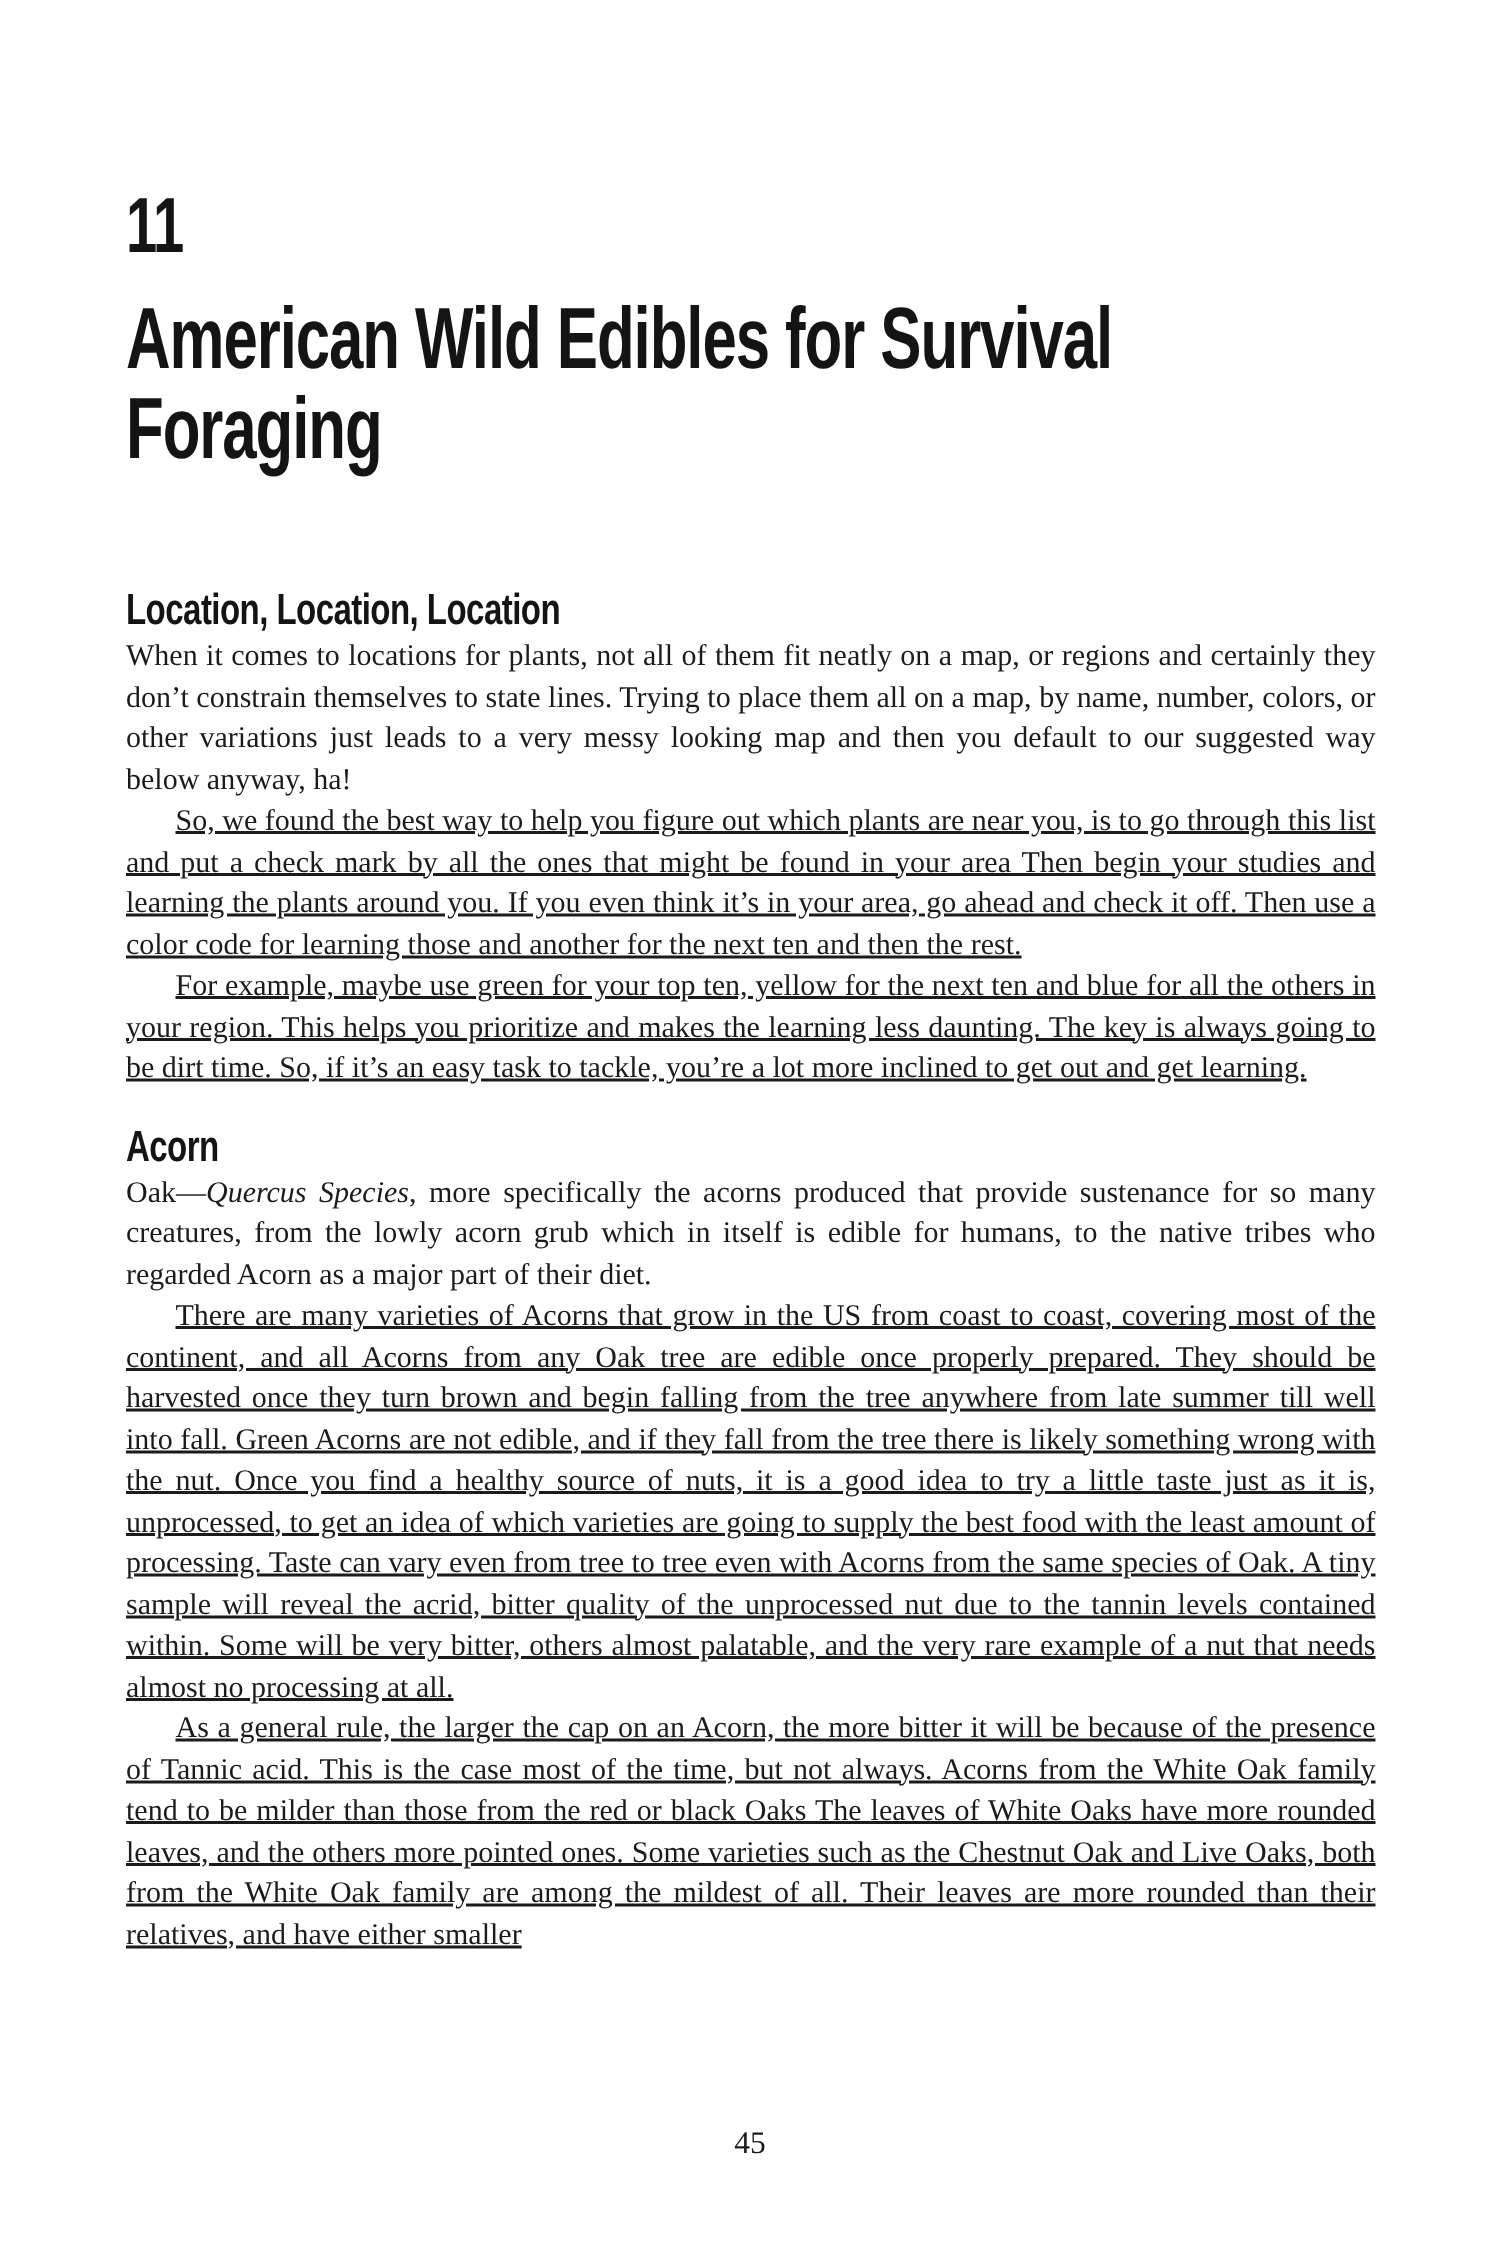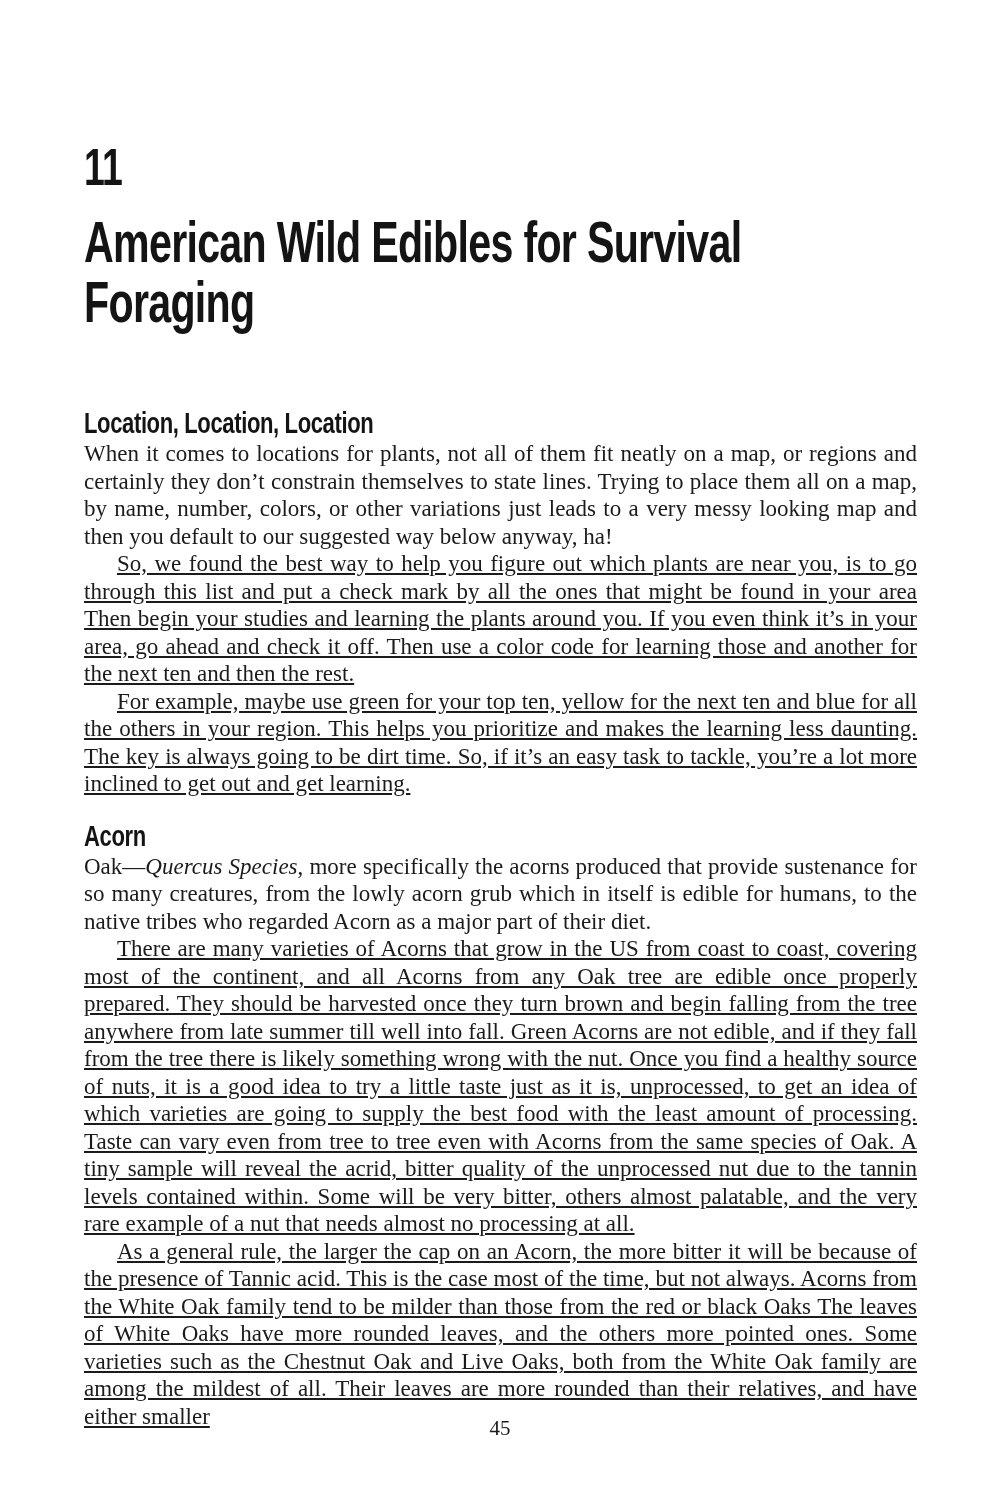--- a/index.html
+++ b/index.html
@@ -11,21 +11,21 @@
     width: 1000px;
     height: 1500px;
     position: relative;
     overflow: hidden;
     font-family: "Liberation Serif", serif;
     color: #1b1b1b;
   }
   .content {
     position: absolute;
     left: 84px;
-    top: 16px;
+    top: 0;
     width: 833px;
   }
   
   .chapter-number {
     margin-top: 128px;
     font-family: "Liberation Sans", sans-serif;
     font-weight: bold;
     font-size: 52px;
     line-height: 46px;
     color: #141414;
@@ -58,21 +58,21 @@
     transform: scaleX(0.76);
     transform-origin: 0 50%;
     white-space: nowrap;
     margin: 0;
   }
   .heading-location { margin-top: 74px; }
   .heading-acorn { margin-top: 21px; }
   
   .body-para {
     margin: 0;
-    font-size: 23px;
+    font-size: 20px;
     line-height: 27.5px;
     text-align: justify;
     color: #1b1b1b;
   }
   .body-para.indent { text-indent: 33px; text-decoration: underline; }
   .body-para em { font-style: italic; }
   
   .page-number {
     position: absolute;
     top: 1416px;

